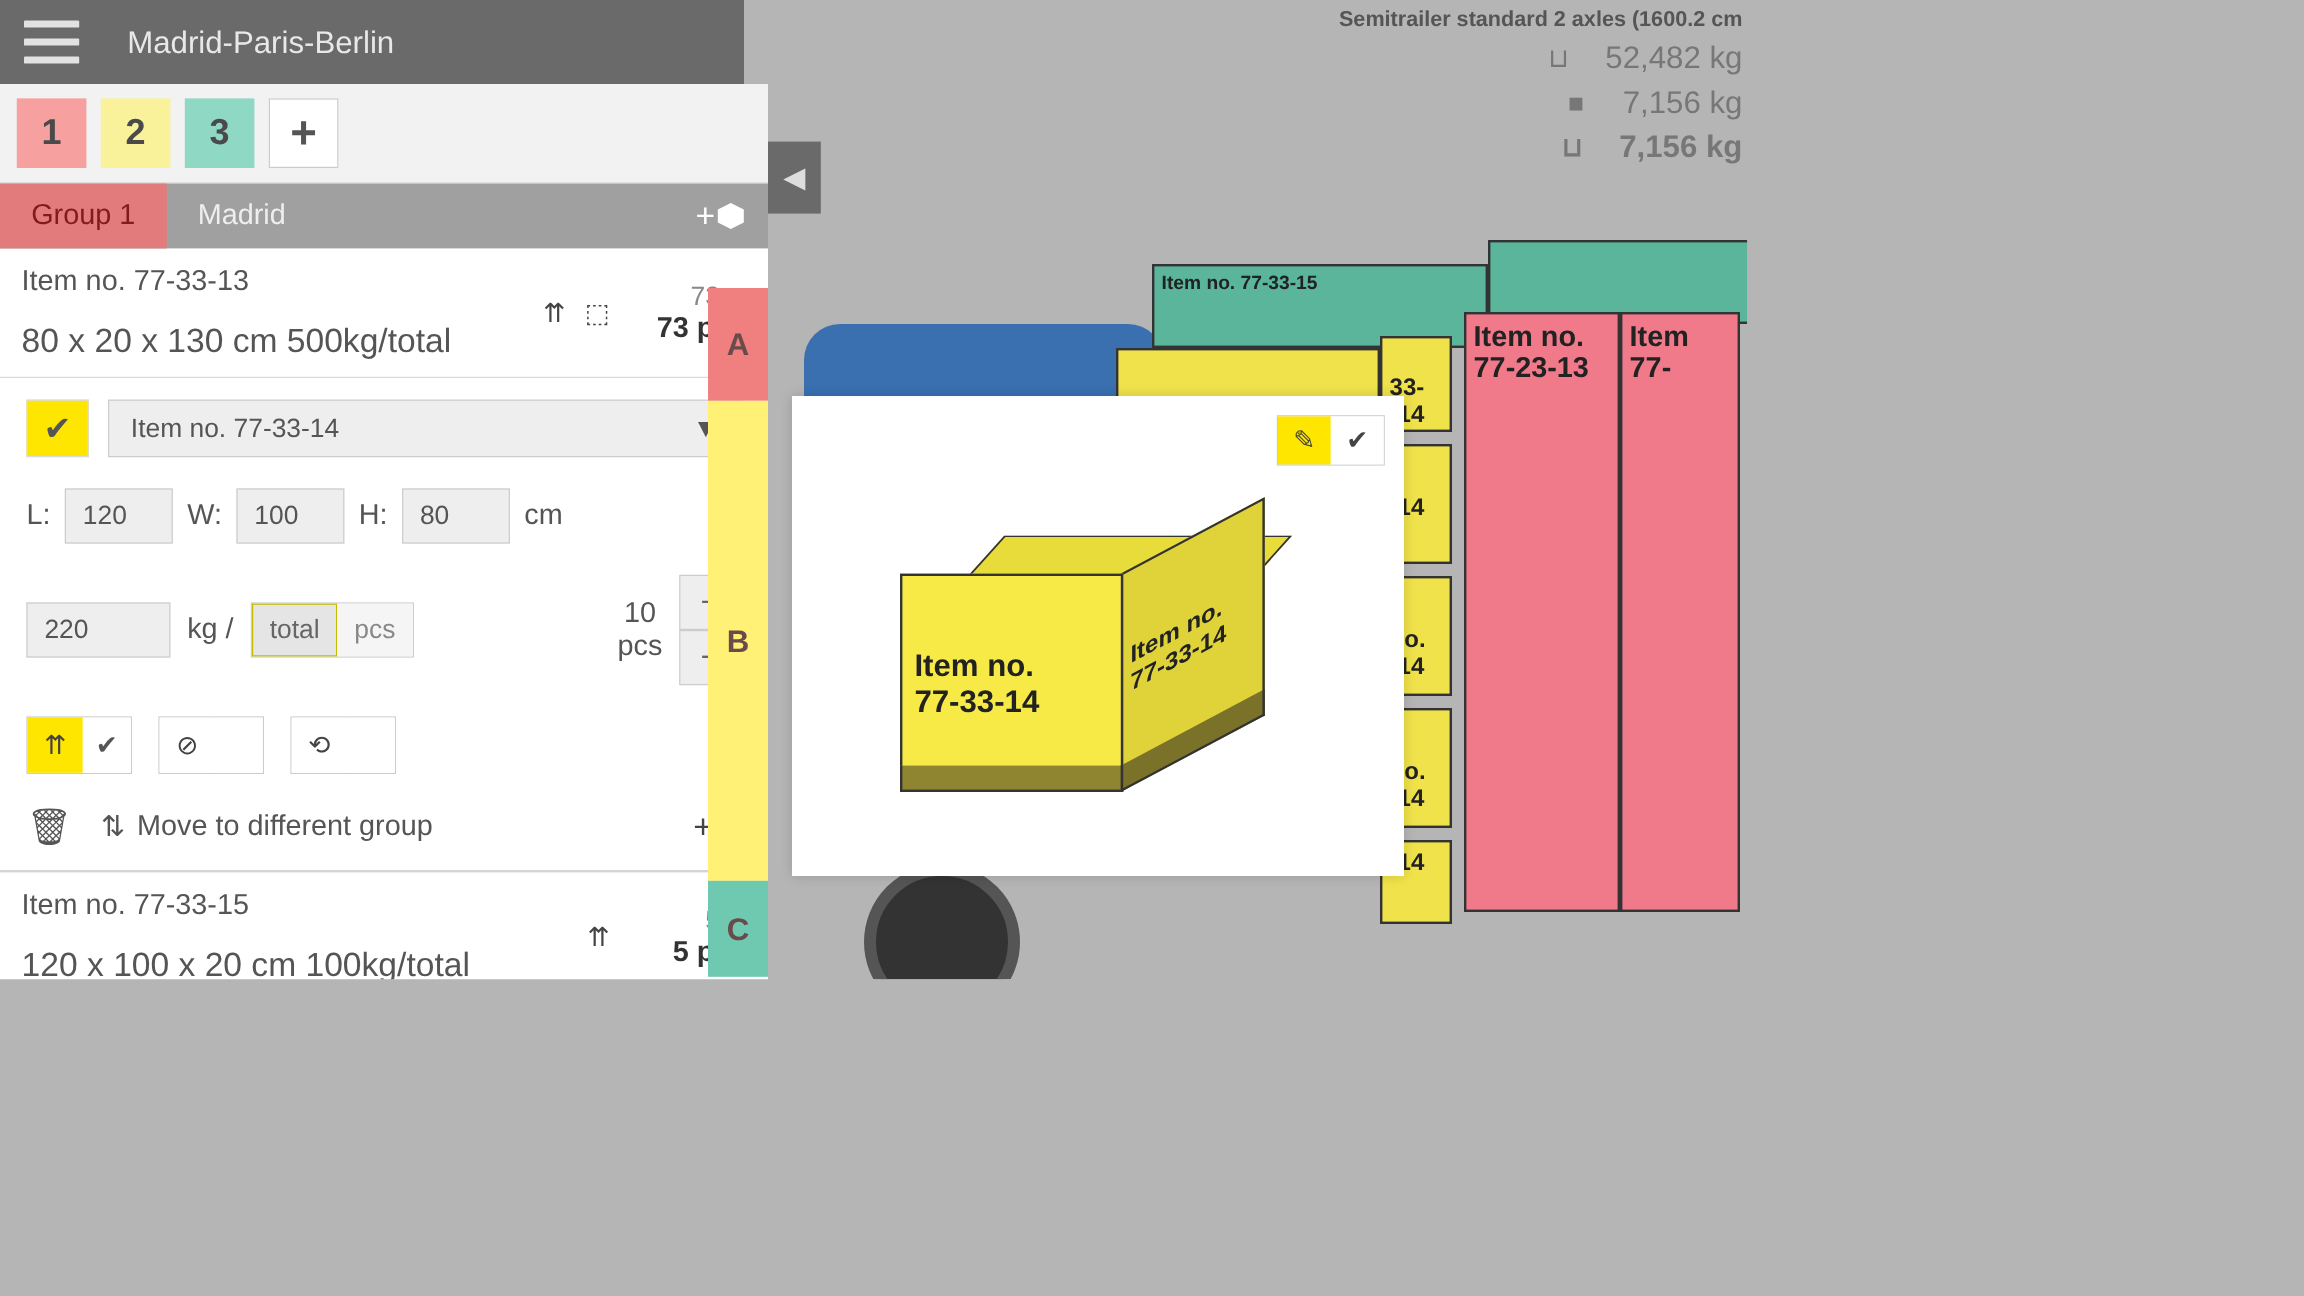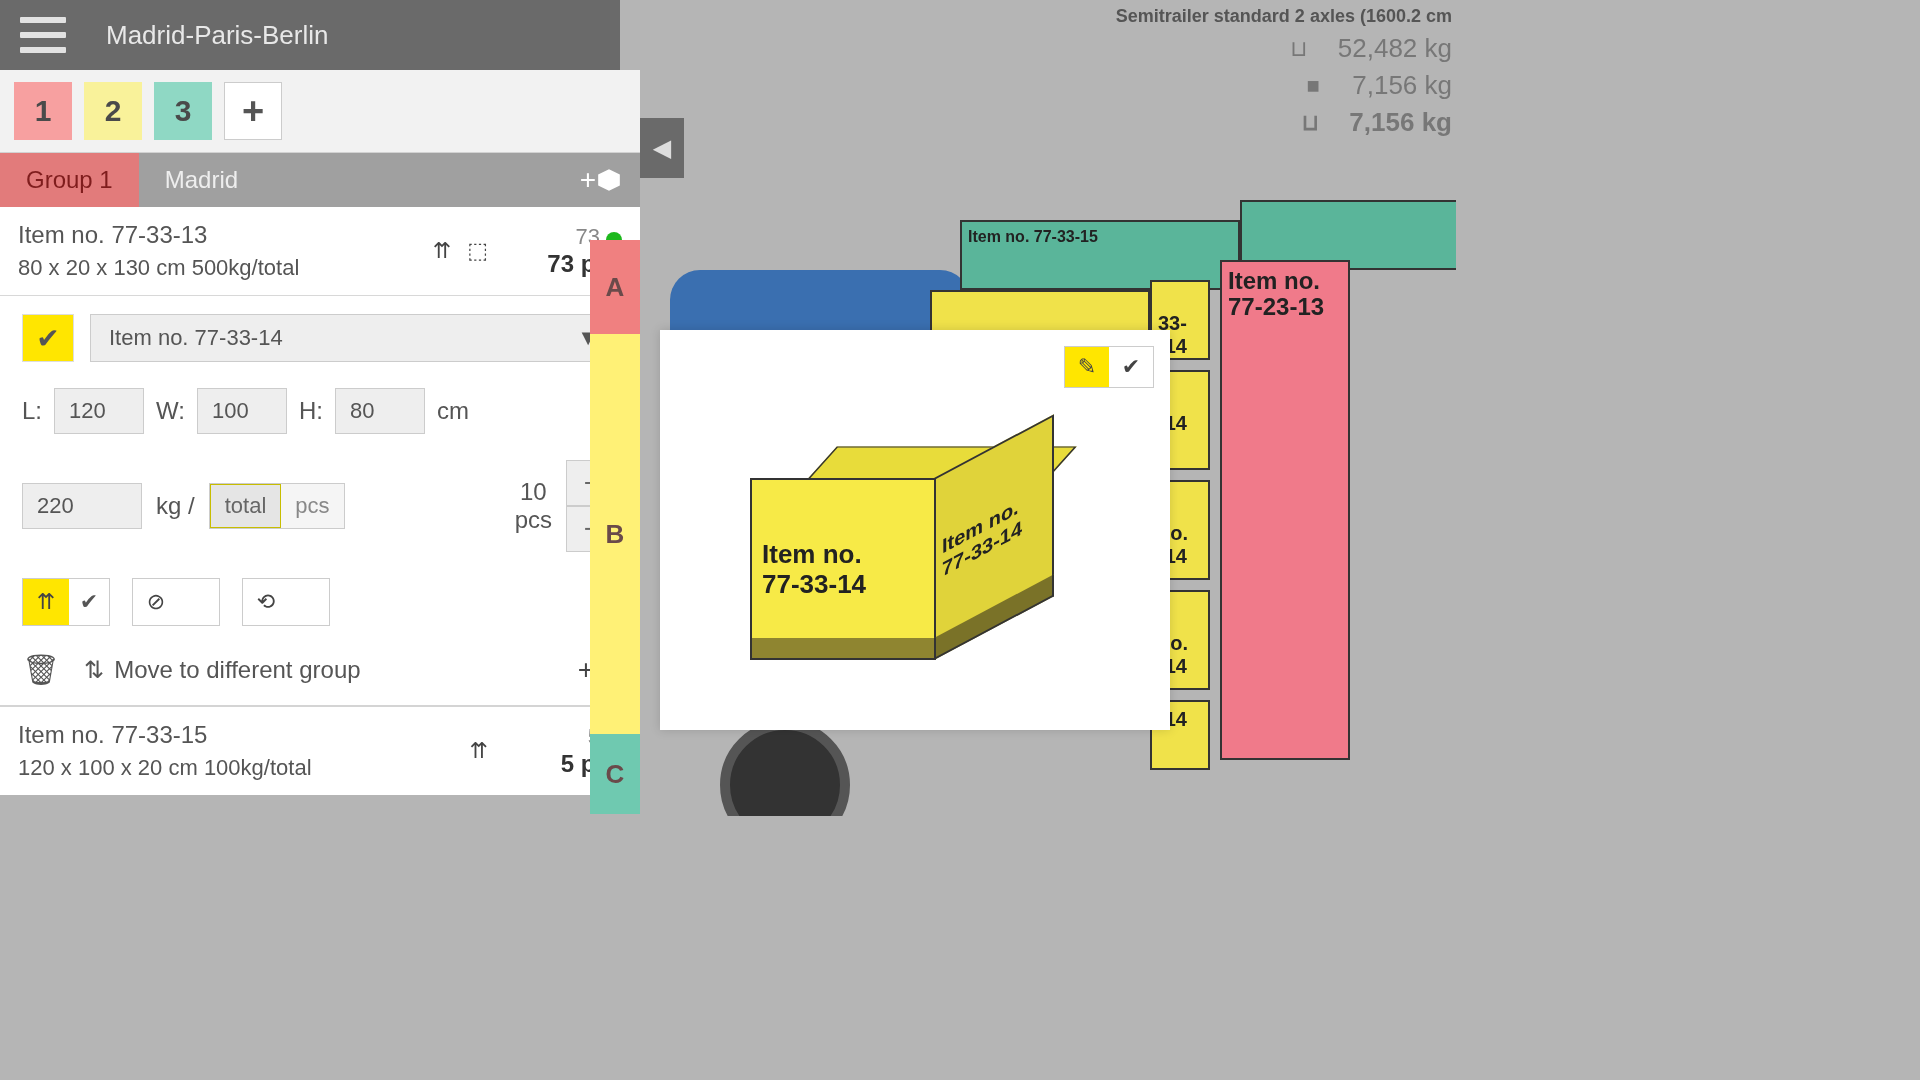--- a/index.html
+++ b/index.html
@@ -17,24 +17,24 @@
 .num-tab.c2 { background: #f9f29a; }
 .num-tab.c3 { background: #8fd8c4; }
 .add-tab { width: 58px; height: 58px; background: #fff; border: 1px solid #ccc; font-size: 38px; display: flex; align-items: center; justify-content: center; cursor: pointer; color: #555; font-weight: bold; }
 
 .group-tabs { display: flex; background: #a0a0a0; height: 54px; align-items: stretch; position: relative; }
 .group-tab { padding: 0 26px; display: flex; align-items: center; font-size: 24px; color: #fff; cursor: pointer; }
 .group-tab.active { background: #e27b7b; color: #7f1d1d; }
 .group-tab.inactive { color: #eee; }
 .add-box-icon { position: absolute; right: 18px; top: 50%; transform: translateY(-50%); color: #fff; font-size: 28px; cursor: pointer; display:flex; align-items:center; }
 
-.item-row { padding: 14px 18px; border-bottom: 1px solid #d8d8d8; display: flex; align-items: center; position: relative; gap: 20px; }
+.item-row { padding: 14px 18px; border-bottom: 1px solid #d8d8d8; display: flex; align-items: center; position: relative; }
 .item-left { flex: 1; }
 .item-title { font-size: 24px; color: #555; }
-.item-dims { font-size: 22px; color: #555; margin-top: 6px; }
+.item-dims { font-size: 28px; color: #555; margin-top: 19px; }
 .item-icons { display: flex; gap: 16px; align-items: center; margin-right: 24px; font-size: 22px; color: #444; }
 .item-count-area { text-align: right; min-width: 90px; }
 .loaded-num { font-size: 22px; color: #888; }
 .dot { display:inline-block; width:16px; height:16px; border-radius:50%; background:#1db81d; margin-left:6px; vertical-align:middle;}
 .pcs { font-size: 24px; font-weight: bold; color: #333; }
 
 .edit-panel { padding: 18px 22px; background: #fff; border-bottom:2px solid #d4d4d4;}
 .edit-row1 { display: flex; align-items: center; gap: 16px; margin-bottom: 26px; }
 .yellow-check { width: 52px; height: 48px; background: #ffe600; display: flex; align-items: center; justify-content: center; font-size: 28px; color: #555; border: 1px solid #ddd; }
 .item-select { flex: 1; background: #eee; border: 1px solid #ccc; height: 48px; display: flex; align-items: center; padding: 0 18px; font-size: 22px; color: #555; justify-content: space-between; cursor: pointer; }
@@ -113,20 +113,23 @@
   <div class="truck-cab"></div>
   <div class="wheel"></div>
   <div class="cargo-stack">
     <div class="cargo-box cb-green" style="left:40px; top:20px; width:280px; height:70px;"><span>Item no. 77-33-15</span></div>
     <div class="cargo-box cb-green" style="left:320px; top:0px; width:240px; height:70px;"></div>
     <div class="cargo-box cb-yellow" style="left:10px; top:90px; width:220px; height:70px;"></div>
     <div class="cargo-box cb-yellow" style="left:230px; top:80px; width:60px; height:80px; font-size:20px; padding-top:30px;">33-<span>-14</span></div>
     <div class="cargo-box cb-pink" style="left:300px; top:60px; width:130px; height:500px;">
         <div class="big"><span>Item no.</span><br><span>77-23-13</span></div>
       </div>
+    <div class="cargo-box cb-pink" style="left:430px; top:60px; width:100px; height:500px;">
+        <div class="big"><span>Item</span><br>77-</div>
+      </div>
     <div class="cargo-box cb-yellow" style="left:230px; top:170px; width:60px; height:100px; font-size:20px; padding-top:40px;"><span>-14</span></div>
     <div class="cargo-box cb-yellow" style="left:230px; top:280px; width:60px; height:100px; font-size:20px; padding-top:40px;">no.<br><span>-14</span></div>
     <div class="cargo-box cb-yellow" style="left:230px; top:390px; width:60px; height:100px; font-size:20px; padding-top:40px;">no.<br><span>-14</span></div>
     <div class="cargo-box cb-yellow" style="left:230px; top:500px; width:60px; height:70px; font-size:20px;"><span>-14</span></div>
   </div>
 </div>
 
 <div class="right-info">
   <div class="vehicle-title">Semitrailer standard 2 axles (1600.2 cm</div>
   <div class="weight-line light">

